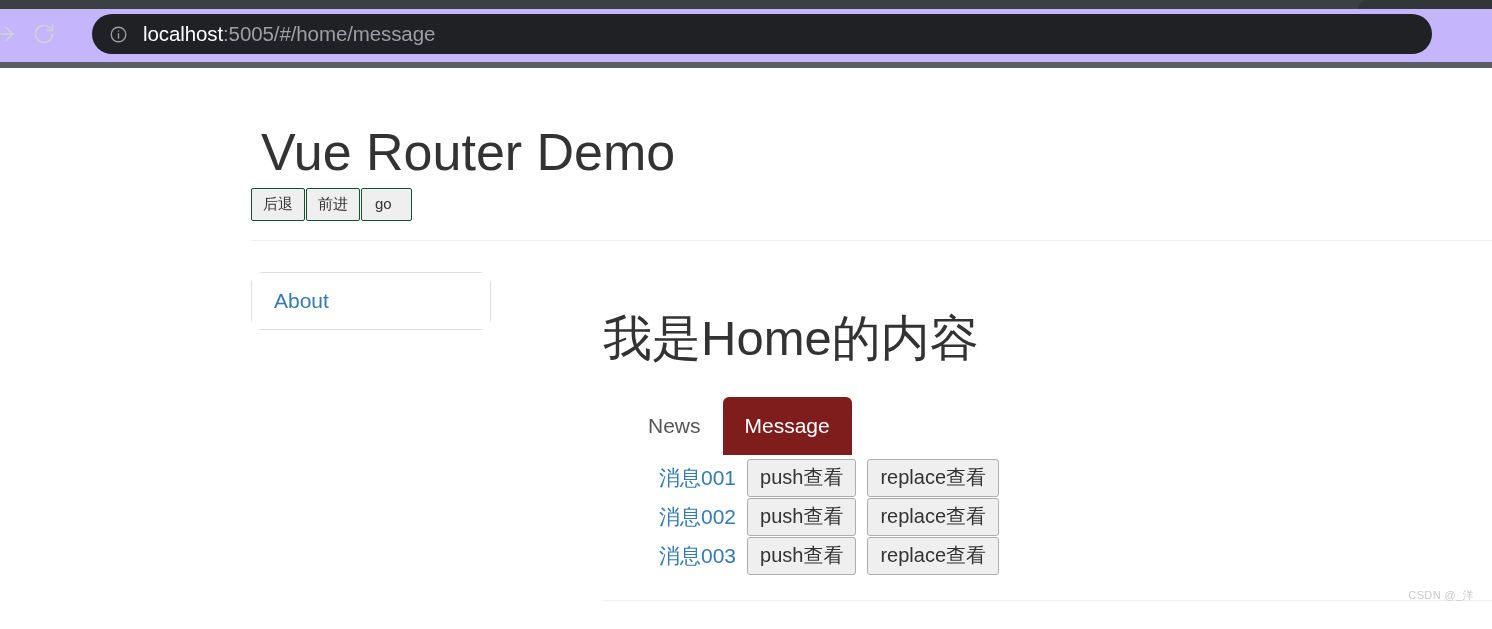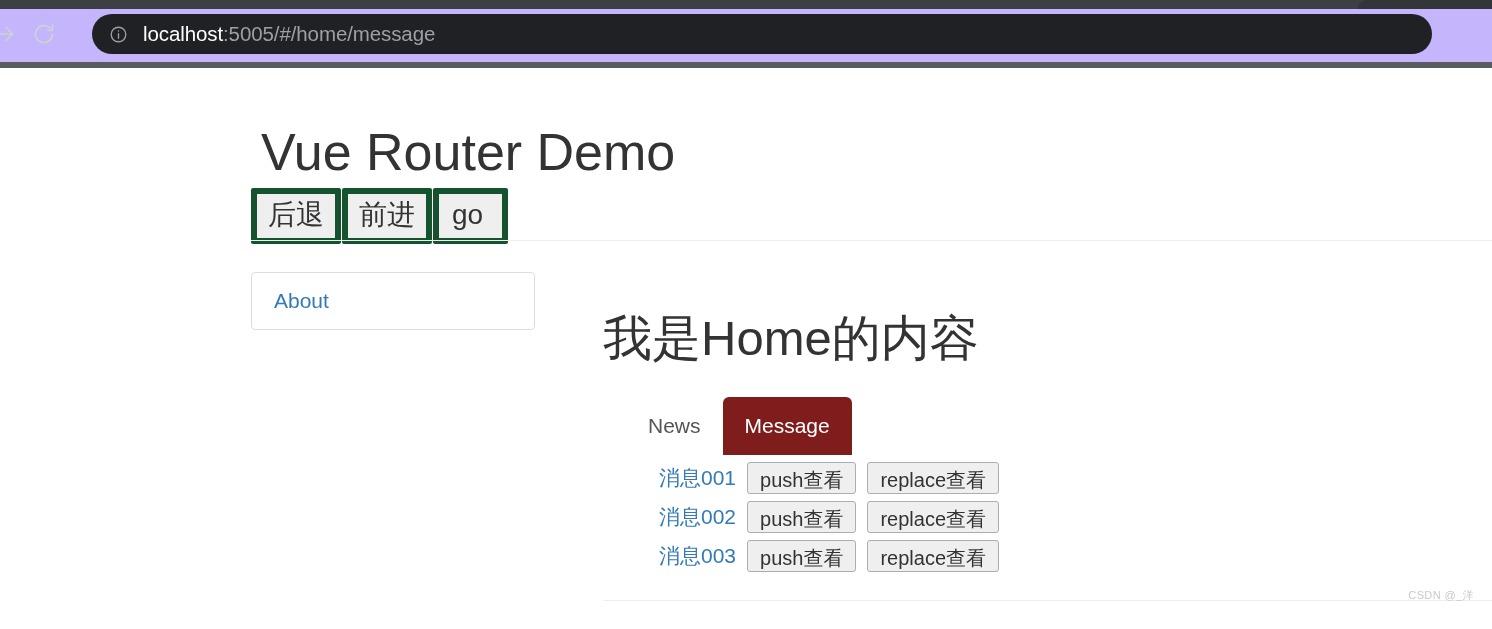--- a/index.html
+++ b/index.html
@@ -117,25 +117,25 @@
   }
 
   #history-buttons {
     position: absolute;
     left: 251px;
     top: 120px;
     display: flex;
   }
   .hist-btn {
     font-family: "Liberation Sans", sans-serif;
-    font-size: 28px;
+    font-size: 15px;
     line-height: 1;
     color: #333333;
     background: #efefef;
-    border: 6px solid #14532d;
+    border: 1px solid #14532d;
     border-radius: 2px;
     padding: 7px 11px 9px;
     margin-right: 1px;
     cursor: pointer;
   }
   #go-button { padding-left: 13px; padding-right: 19px; }
 
   #top-divider {
     position: absolute;
     left: 251px;
@@ -145,22 +145,22 @@
     border: 0;
     border-top: 1px solid #eeeeee;
     margin: 0;
   }
 
   
   #sidebar {
     position: absolute;
     left: 251px;
     top: 204px;
-    width: 284px;
-    border-radius: 0;
+    width: 240px;
+    border-radius: 12px;
     overflow: hidden;
     background: #ffffff;
   }
   .list-group-item {
     position: relative;
     display: block;
     padding: 17px 22px 18px;
     font-size: 21px;
     line-height: 1;
     color: #337ab7;
@@ -253,21 +253,21 @@
     white-space: nowrap;
   }
   .msg-btn {
     font-family: "Liberation Sans", sans-serif;
     font-size: 20px;
     line-height: 1;
     color: #333333;
     background: #efefef;
     border: 1px solid #adadad;
     border-radius: 3px;
-    padding: 7px 12px 3px;
+    padding: 7px 12px 9px;
     margin-left: 11px;
     cursor: pointer;
     white-space: nowrap;
   }
 
   #bottom-divider {
     position: absolute;
     left: 603px;
     top: 532px;
     width: 889px;

